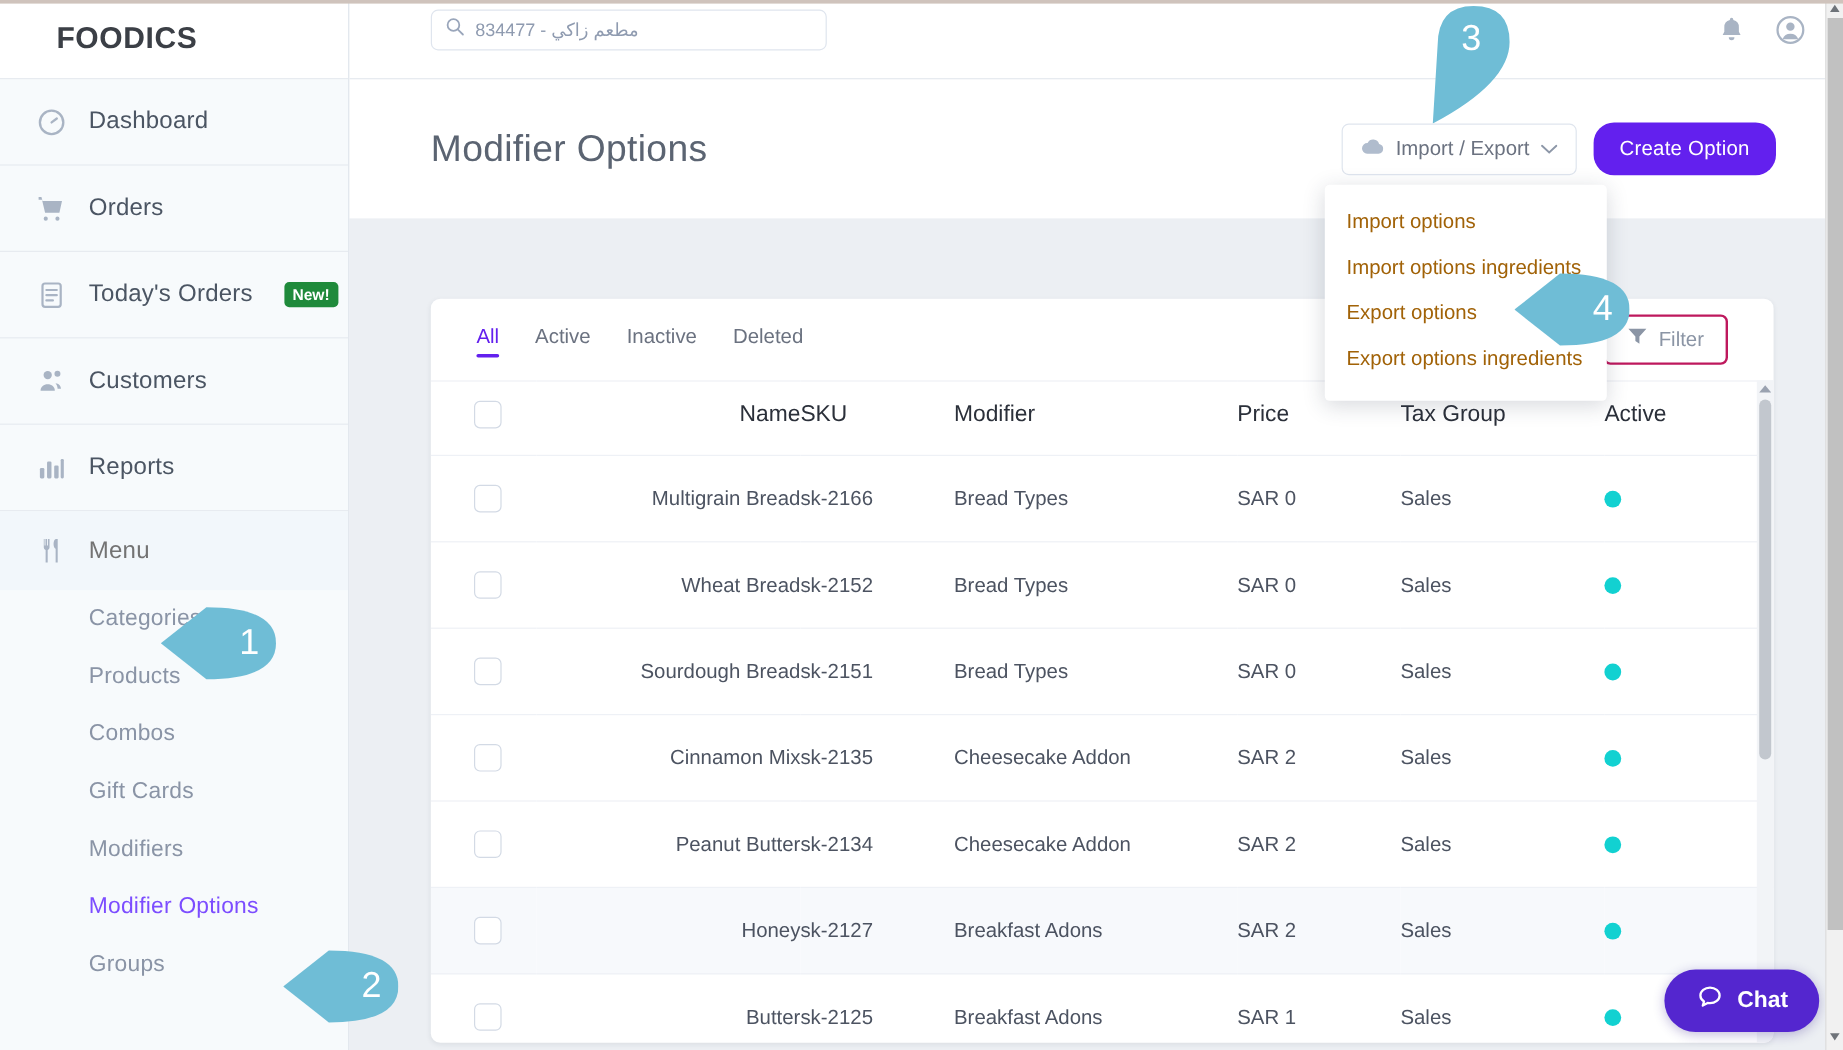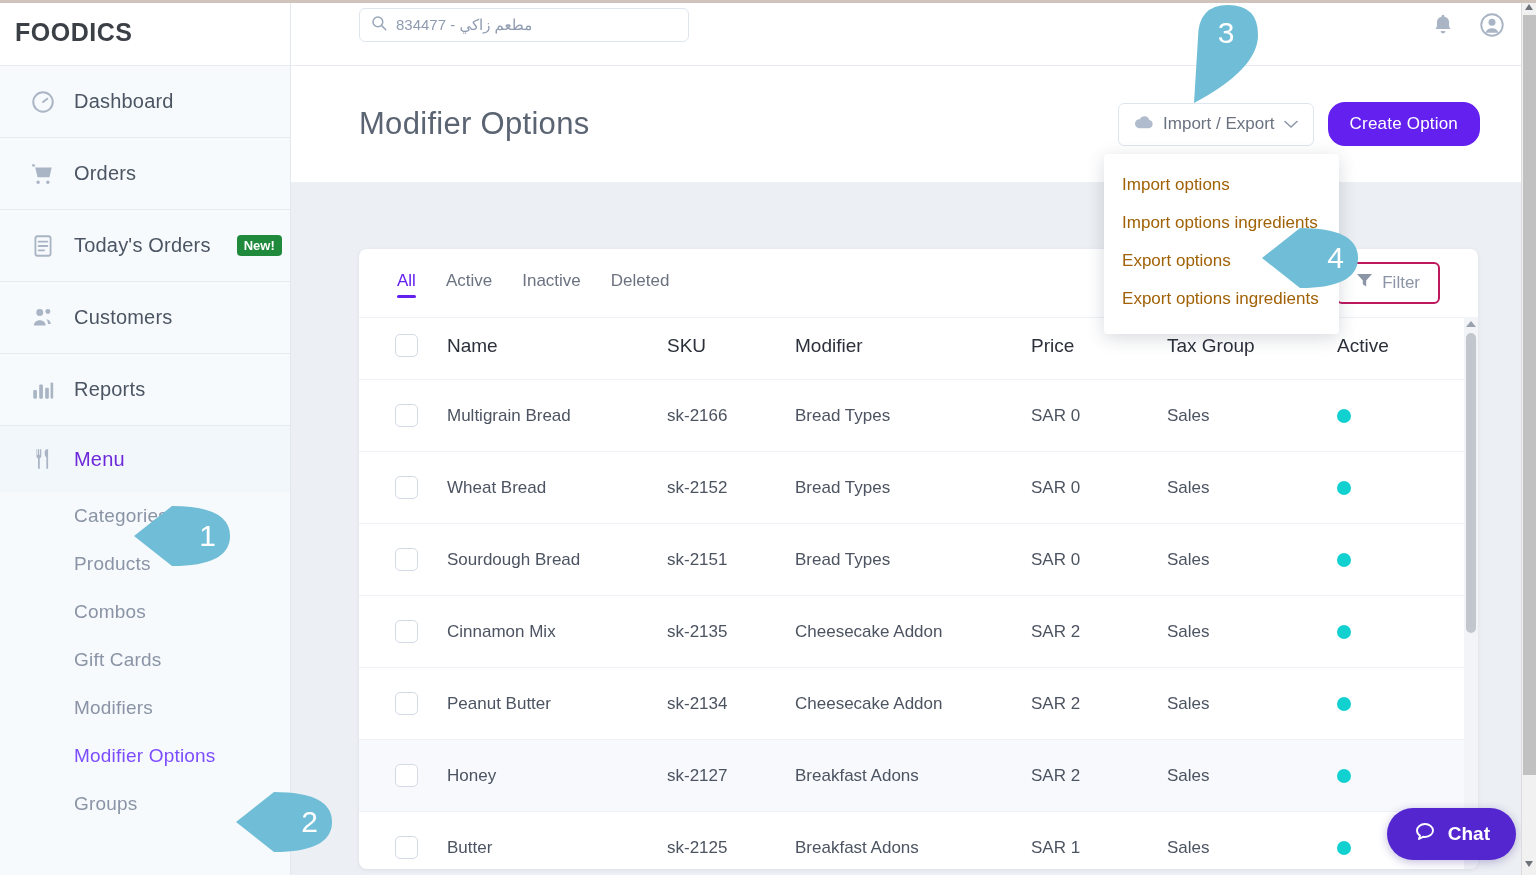--- a/index.html
+++ b/index.html
@@ -11,33 +11,33 @@
   }
   #app { position: relative; width: 1536px; height: 875px; display: flex; }
 
   
   .sidebar {
     width: 291px; height: 875px; background: #f7fafc;
     border-right: 1px solid #e3e8ee; flex: 0 0 291px;
     position: relative; z-index: 5;
   }
   .brand {
-    height: 66px; display: flex; align-items: center; padding-left: 15px;
+    height: 66px; display: flex; align-items: center; padding-left: 47px;
     border-bottom: 1px solid #e7ebf0; background: #fff;
   }
   .brand-text {
     font-size: 25px; font-weight: 700; letter-spacing: 0.5px; color: #3b3f46;
   }
   .nav-item {
     height: 72px; display: flex; align-items: center; padding-left: 28px;
     border-bottom: 1px solid #e7ebf0; cursor: pointer; gap: 16px;
   }
   .nav-item .label { font-size: 20px; color: #4b5563; letter-spacing: .2px; }
   .nav-item.active-group { background: #f2f7fb; border-bottom: none; height: 66px; }
-  .nav-item.active-group .label { color: #6d28d9; }
+  .nav-item.active-group .label { color: #737373; }
   .nav-ico { width: 30px; height: 30px; display: flex; align-items: center; justify-content: center; color: #a9b4c4; flex: 0 0 30px;}
   .nav-ico svg { display: block; }
   .badge-new {
     background: #1f8a3b; color: #fff; font-size: 13px; font-weight: 700;
     border-radius: 4px; padding: 3px 7px; margin-left: 10px;
   }
   .submenu { background: #f7fafc; padding-left: 74px; }
   .sub-item {
     height: 48px; display: flex; align-items: center; font-size: 19px;
     color: #8a94a6; cursor: pointer; letter-spacing: .2px;
@@ -105,21 +105,21 @@
   table { width: 100%; border-collapse: collapse; table-layout: fixed; }
   thead th {
     text-align: left; font-size: 19px; color: #2b303a; font-weight: 400;
     padding: 16px 0 22px 0; border-top: 1px solid #eef1f6; border-bottom: 1px solid #eef1f6;
   }
   tbody td {
     font-size: 17px; color: #4c5361; padding: 24px 0; border-bottom: 1px solid #eef1f6;
   }
   tbody tr.hl { background: #f7f9fc; }
   .col-cb { width: 88px; padding-left: 36px !important; }
-  .col-name { width: 220px; }
+  .col-name { width: 220px; text-align: right; }
   .col-sku { width: 128px; }
   .col-mod { width: 236px; }
   .col-price { width: 136px; }
   .col-tax { width: 170px; }
   .cb {
     width: 23px; height: 23px; border: 1px solid #d3dae5; border-radius: 5px;
     background: #fff; display: block; cursor: pointer;
   }
   .dot { width: 14px; height: 14px; border-radius: 50%; background: #12d1d1; display:block; }
 

